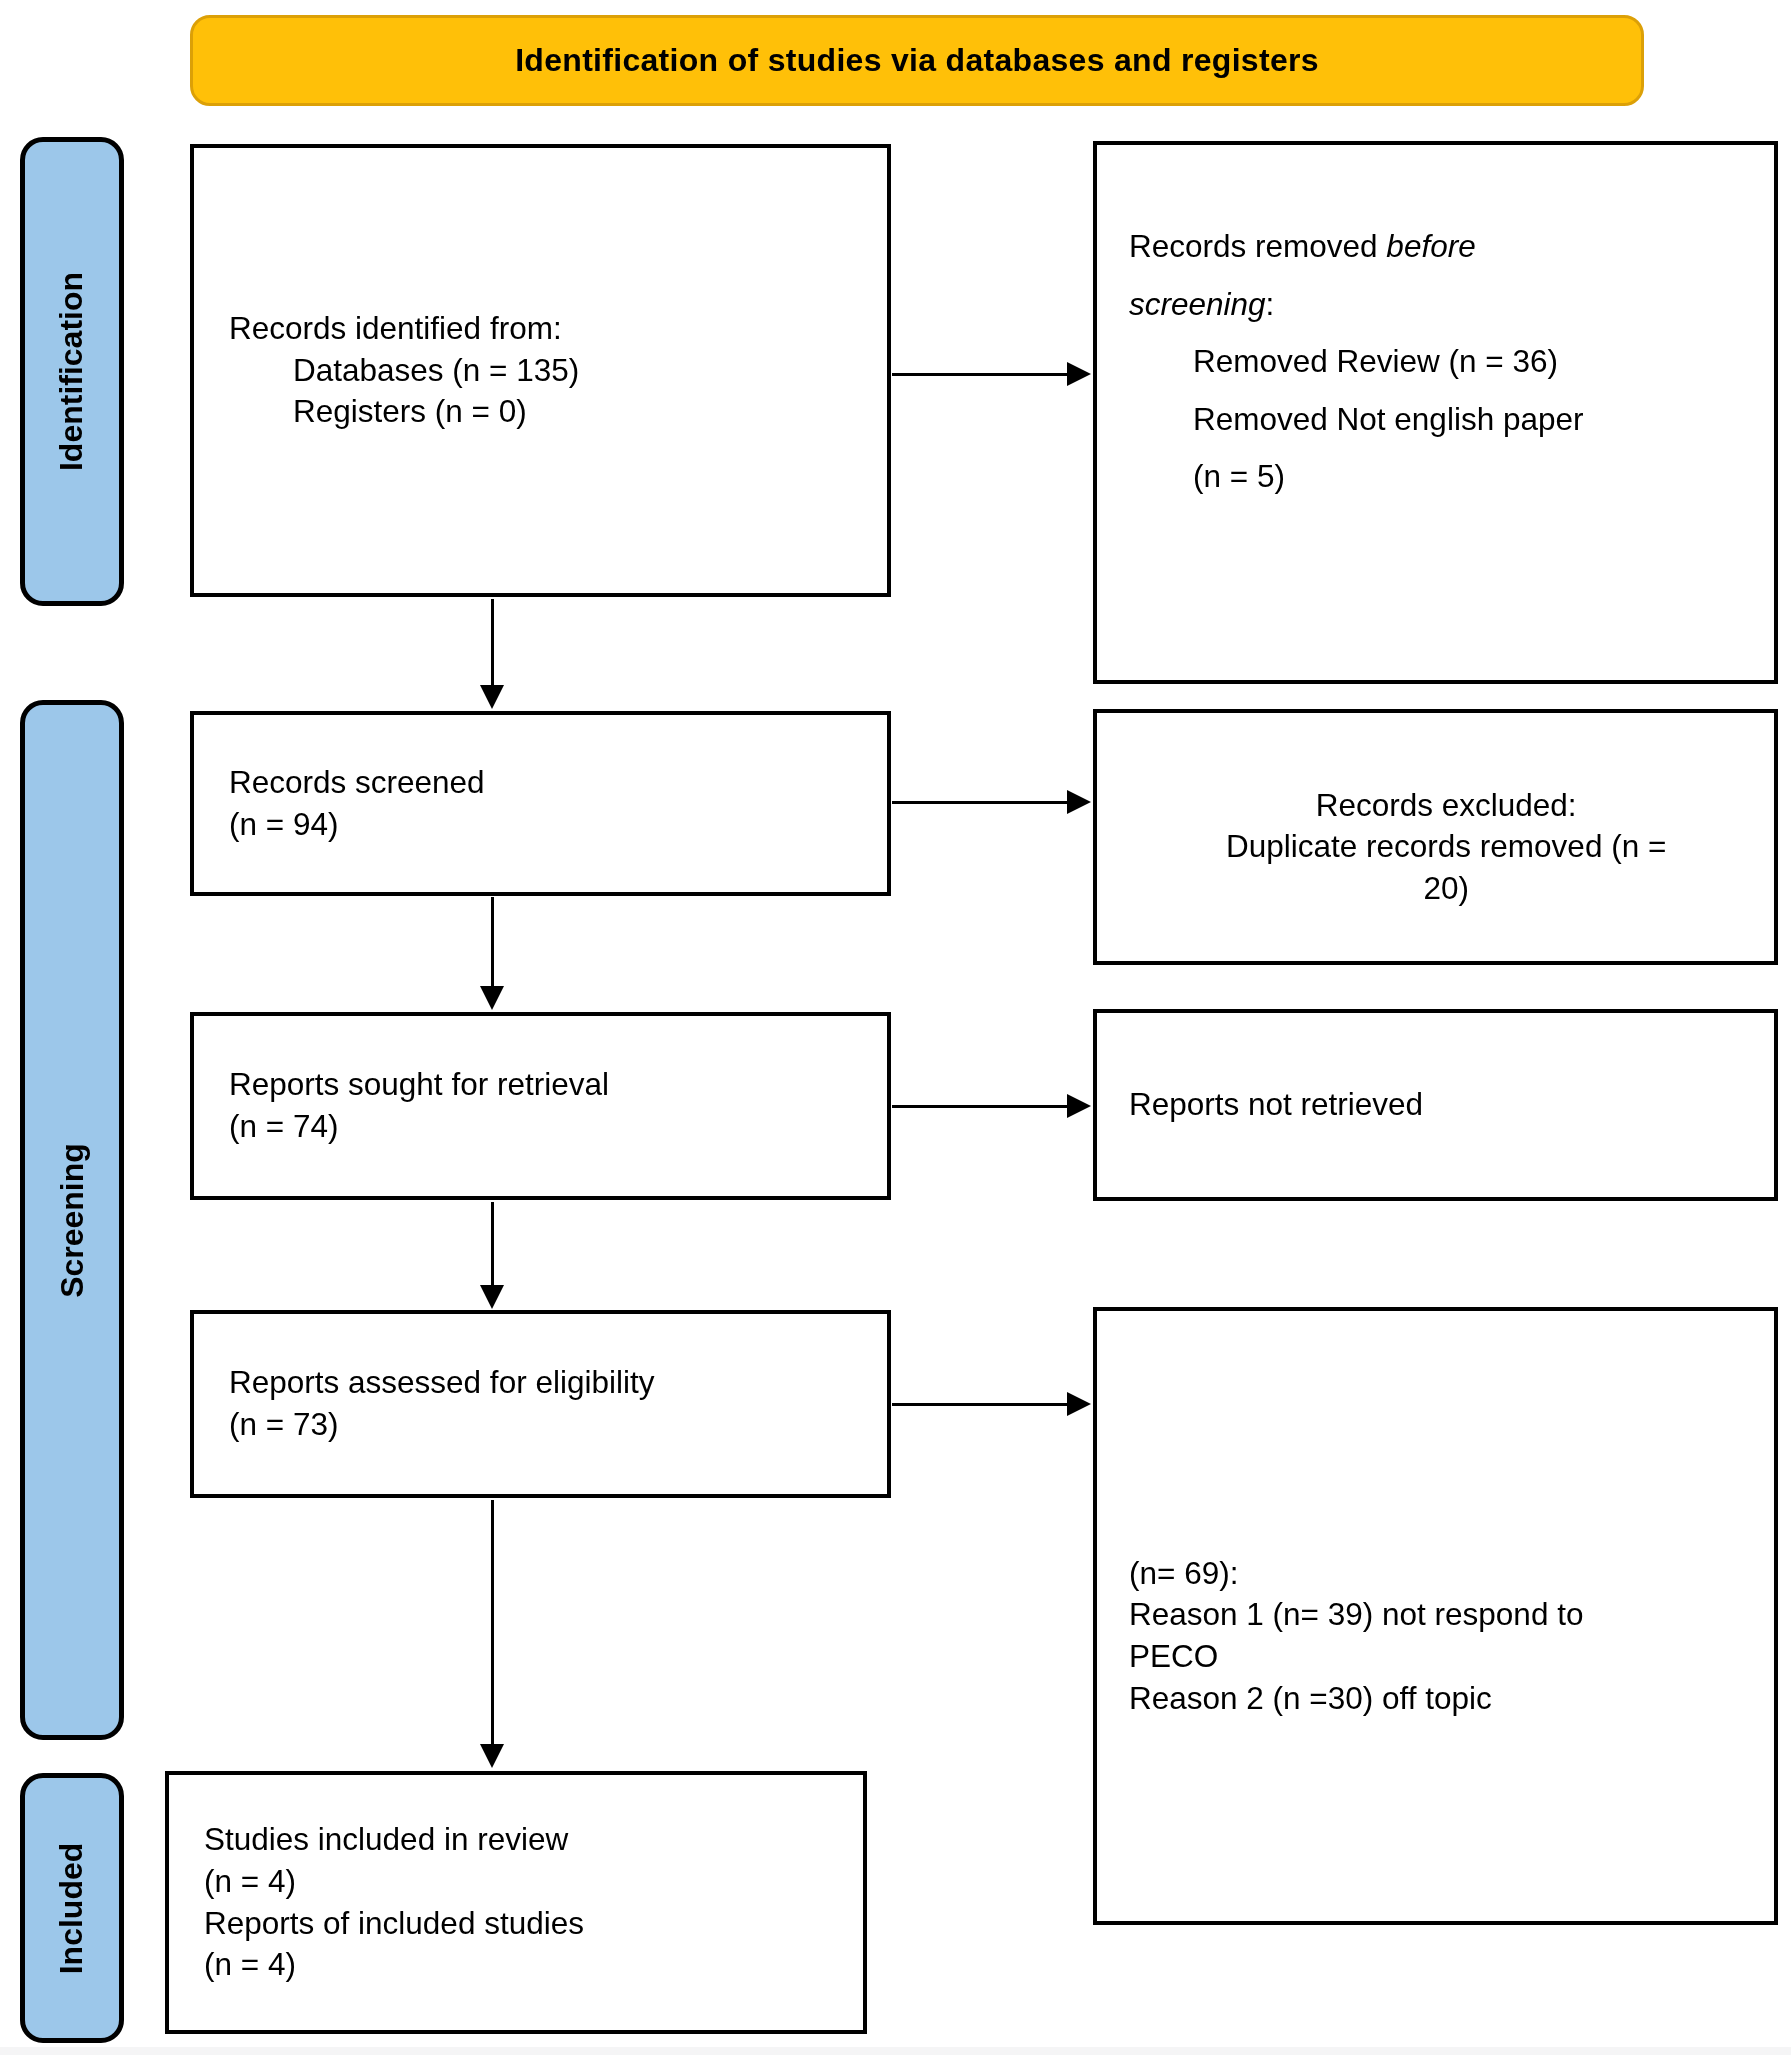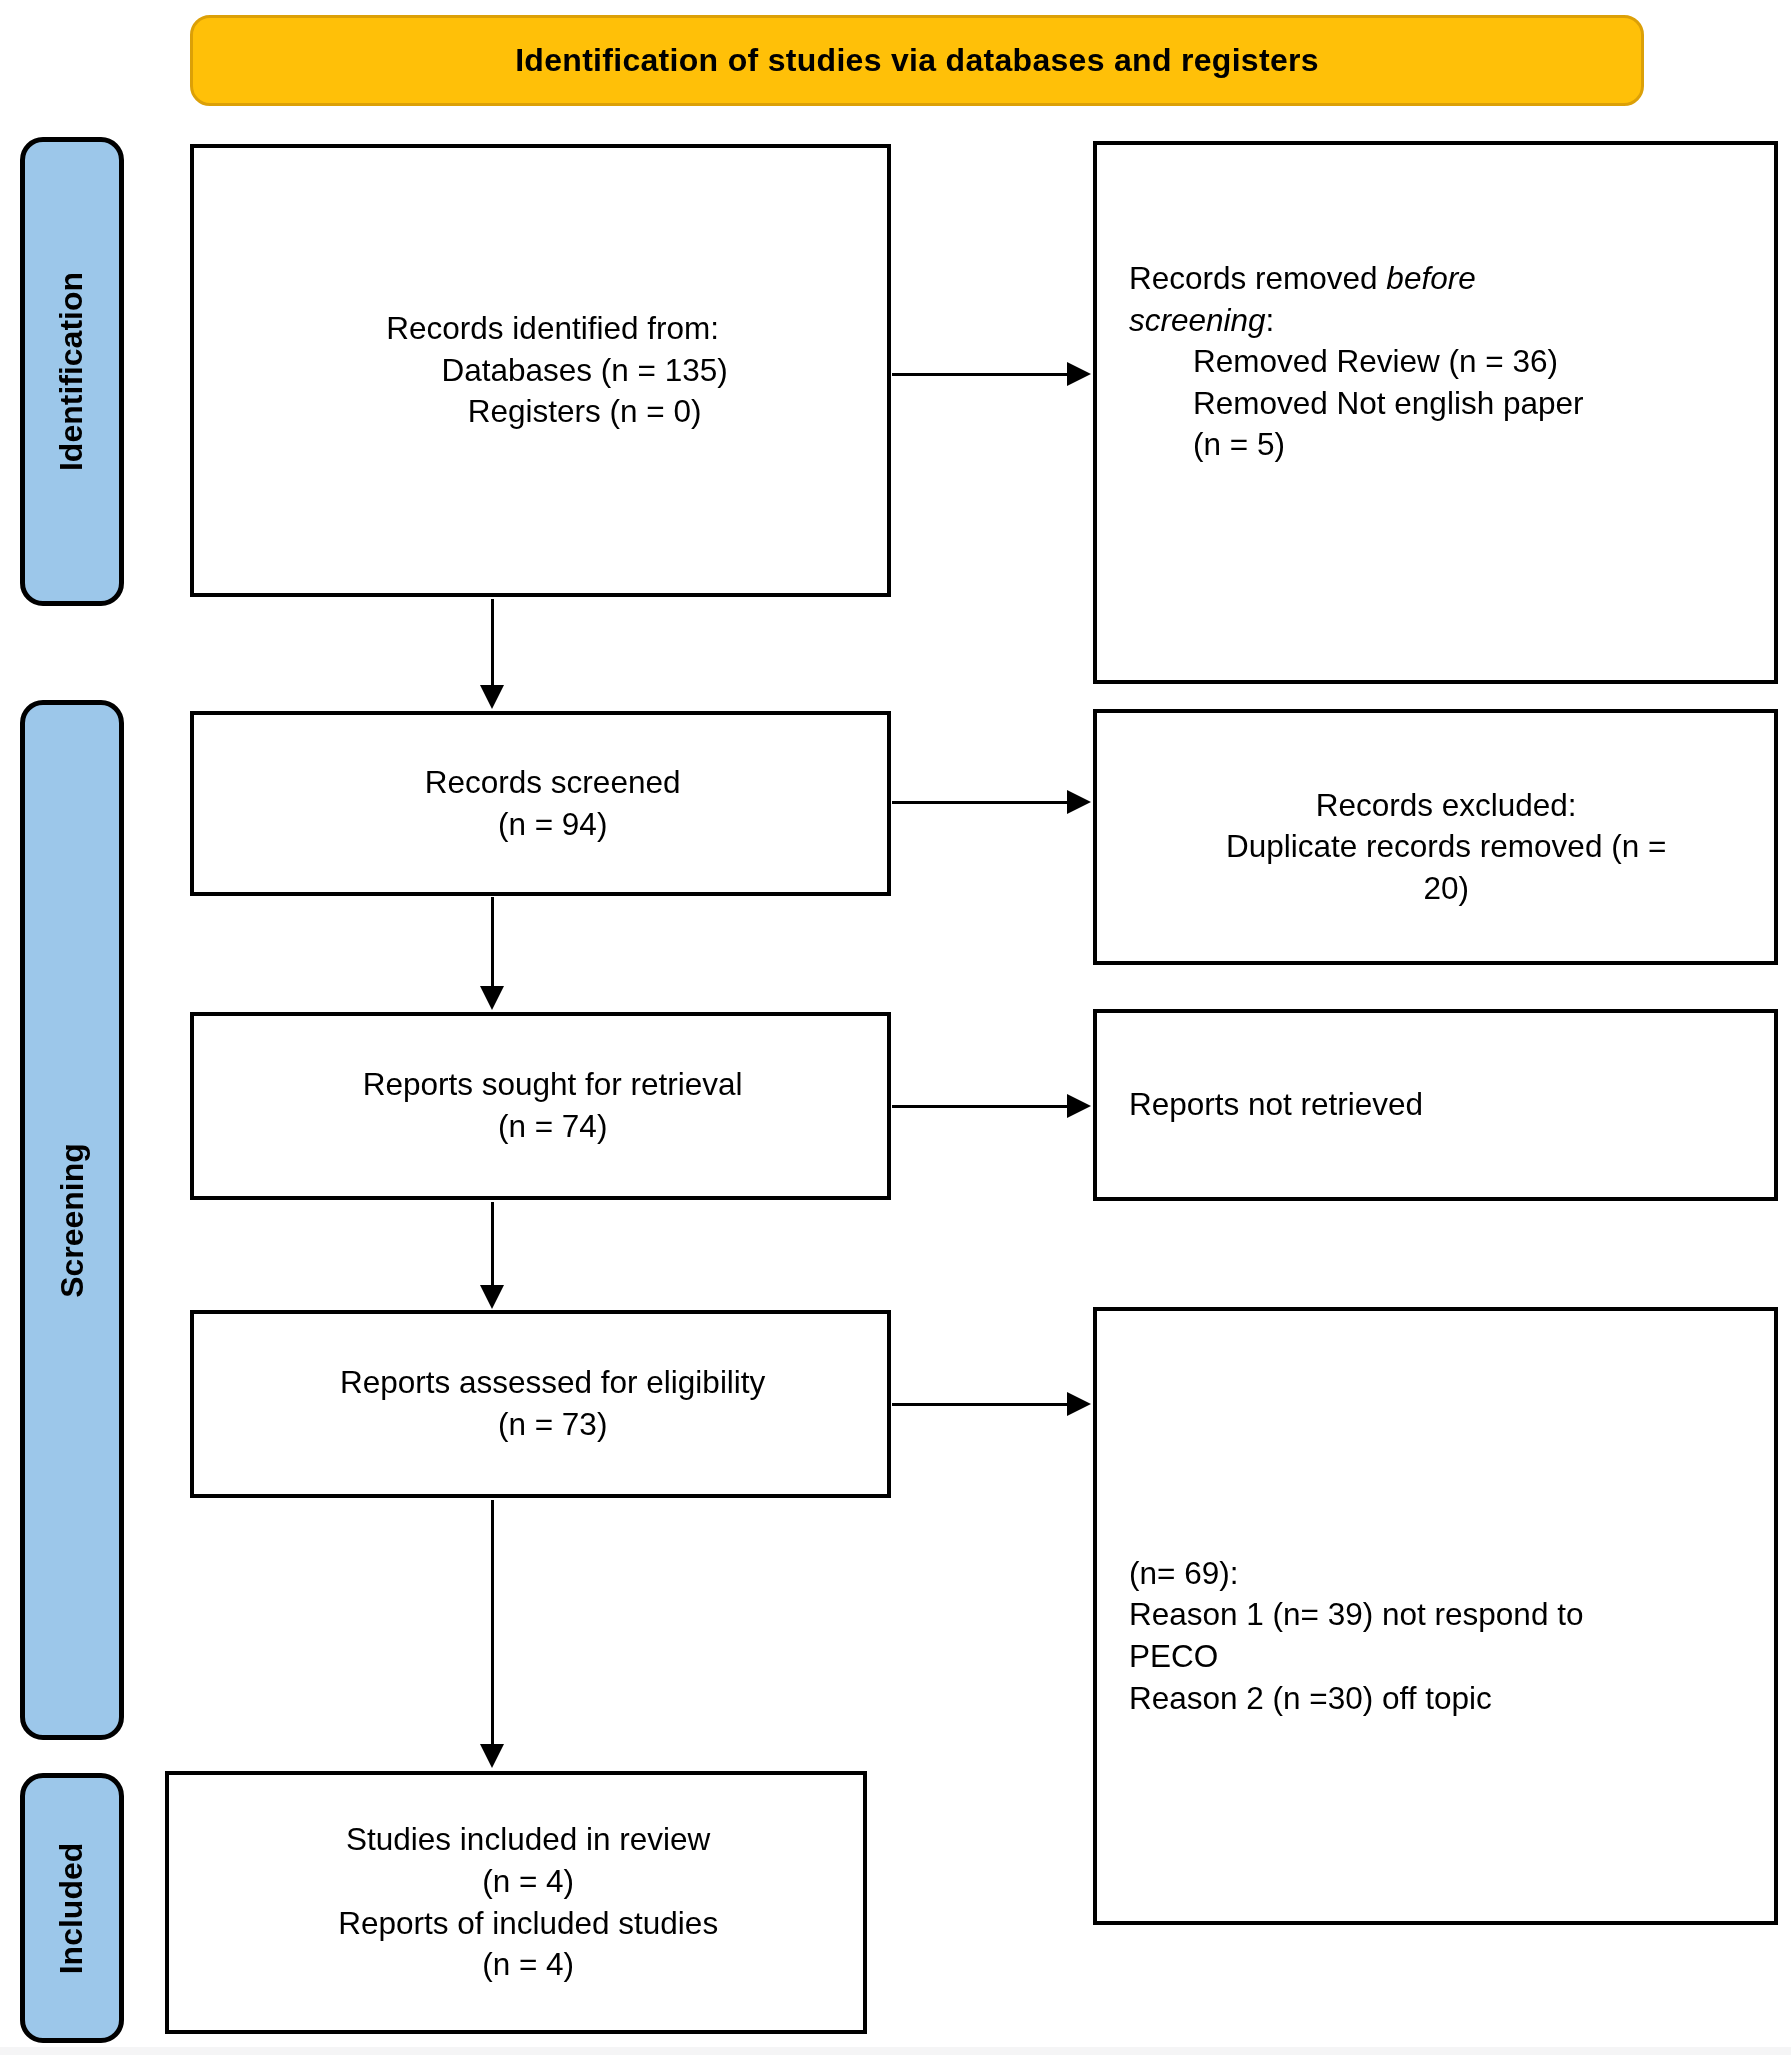--- a/index.html
+++ b/index.html
@@ -53,30 +53,30 @@
     border: 4.7px solid #000000;
     box-sizing: border-box;
     display: flex; flex-direction: column; justify-content: center;
     font-size: 31.5px;
     line-height: 1.32;
   }
   .box .line { white-space: nowrap; }
   .box .indent { padding-left: 64px; }
   .box em { font-style: italic; }
 
-  .main-box { padding-left: 35px; padding-right: 10.7px; text-align: center; }
+  .main-box { padding-left: 35px; padding-right: 10.7px; }
   .side-box { padding-left: 32px; padding-right: 10.7px; }
 
   .b1 { left: 190px; top: 144px;  width: 701px; height: 453px; }
   .b2 { left: 190px; top: 711px; width: 701px; height: 185px; }
   .b3 { left: 190px; top: 1012px; width: 701px; height: 188px; }
   .b4 { left: 190px; top: 1310px; width: 701px; height: 188px; }
   .b5 { left: 165px; top: 1771px; width: 702px; height: 263px; }
 
-  .r1 { left: 1093px; top: 141px;  width: 685px; height: 543px; padding-bottom: 101px; }
+  .r1 { left: 1093px; top: 141px;  width: 685px; height: 543px; padding-bottom: 101px; gap: 16px; }
   .r2 { left: 1093px; top: 709px; width: 685px; height: 256px; padding-top: 20px; align-items: center; }
   .r3 { left: 1093px; top: 1009px; width: 685px; height: 192px; }
   .r4 { left: 1093px; top: 1307px; width: 685px; height: 618px; padding-top: 40px; }
 
   
   .harrow {
     position: absolute;
     height: 3.4px;
     background: #000000;
   }

